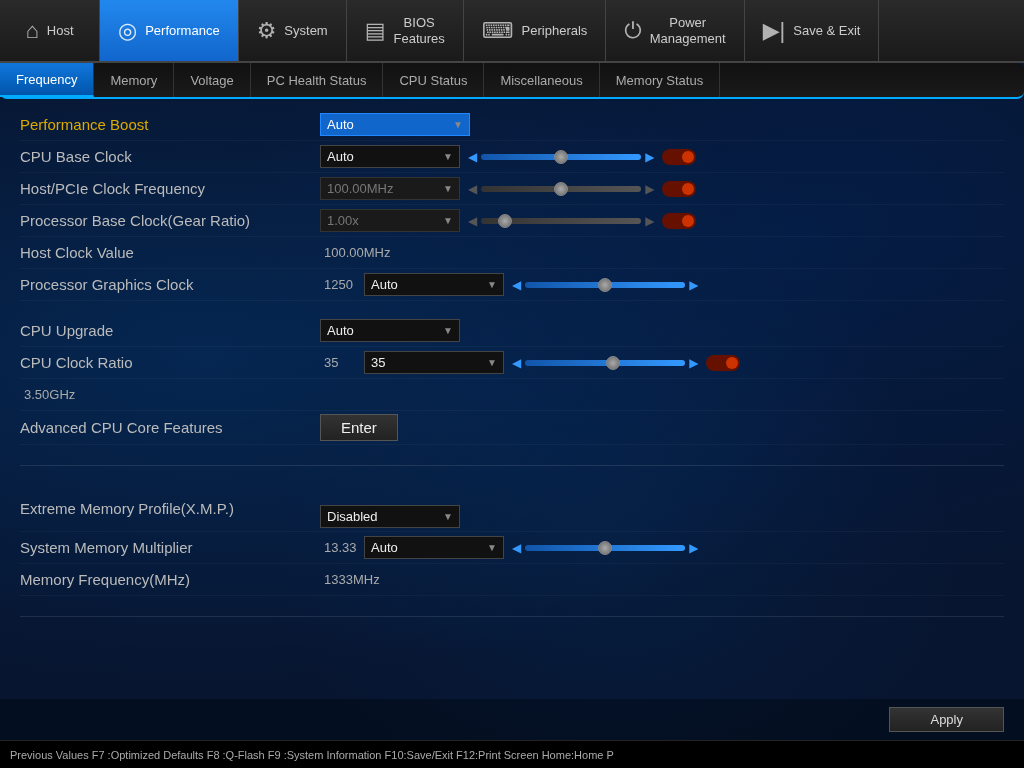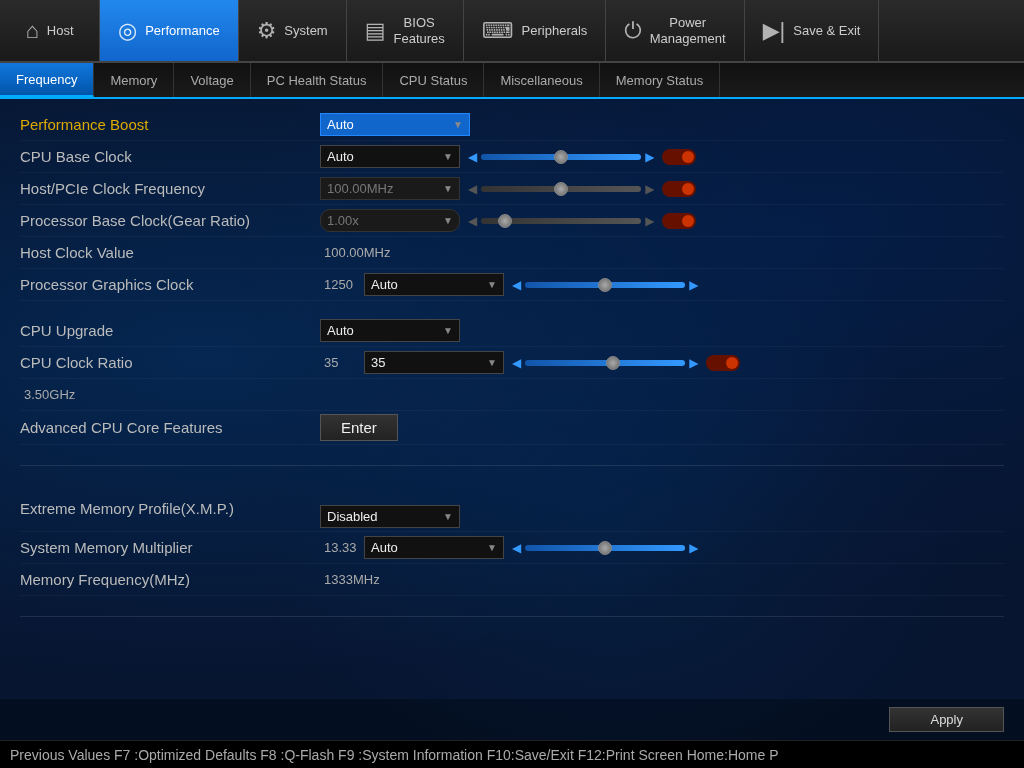--- a/index.html
+++ b/index.html
@@ -42,20 +42,21 @@
       opacity: 0.85;
     }
     .nav-label { font-size: 13px; line-height: 1.2; text-align: center; }
 
     
     .tab-bar {
       display: flex;
       height: 36px;
       background: linear-gradient(to bottom, #111, #1a1a1a);
       border-bottom: 2px solid #0af;
+      border-radius: 7px;
     }
     .tab-item {
       display: flex;
       align-items: center;
       justify-content: center;
       padding: 0 16px;
       cursor: pointer;
       color: #aaa;
       font-size: 13px;
       border-right: 1px solid #333;
@@ -229,21 +230,21 @@
 
     
     .bottom-bar {
       position: fixed;
       bottom: 0;
       left: 0;
       right: 0;
       height: 28px;
       background: #000;
       color: #aaa;
-      font-size: 14px;
+      font-size: 11px;
       display: flex;
       align-items: center;
       padding: 0 10px;
       border-top: 1px solid #222;
     }
 
     .spacer-row { height: 14px; }
   </style>
 </head>
 <body>
@@ -351,21 +352,21 @@
       </div>
       <div class="toggle-off">
         <div class="toggle-knob"></div>
       </div>
     </div>
   </div>
 
   <div class="setting-row">
     <span class="setting-label">Processor Base Clock(Gear Ratio)</span>
     <div class="setting-controls">
-      <div class="dropdown disabled-look" style="min-width:140px;border-radius:10px;">
+      <div class="dropdown disabled-look" style="min-width:140px;">
         <span>1.00x</span>
         <span class="dropdown-arrow">▼</span>
       </div>
       <div class="slider-container">
         <span class="slider-arrow slider-arrow-gray">◀</span>
         <div class="slider-track slider-track-gray">
           <div class="slider-thumb" style="left: calc(15% - 7px);"></div>
         </div>
         <span class="slider-arrow slider-arrow-gray">▶</span>
       </div>

